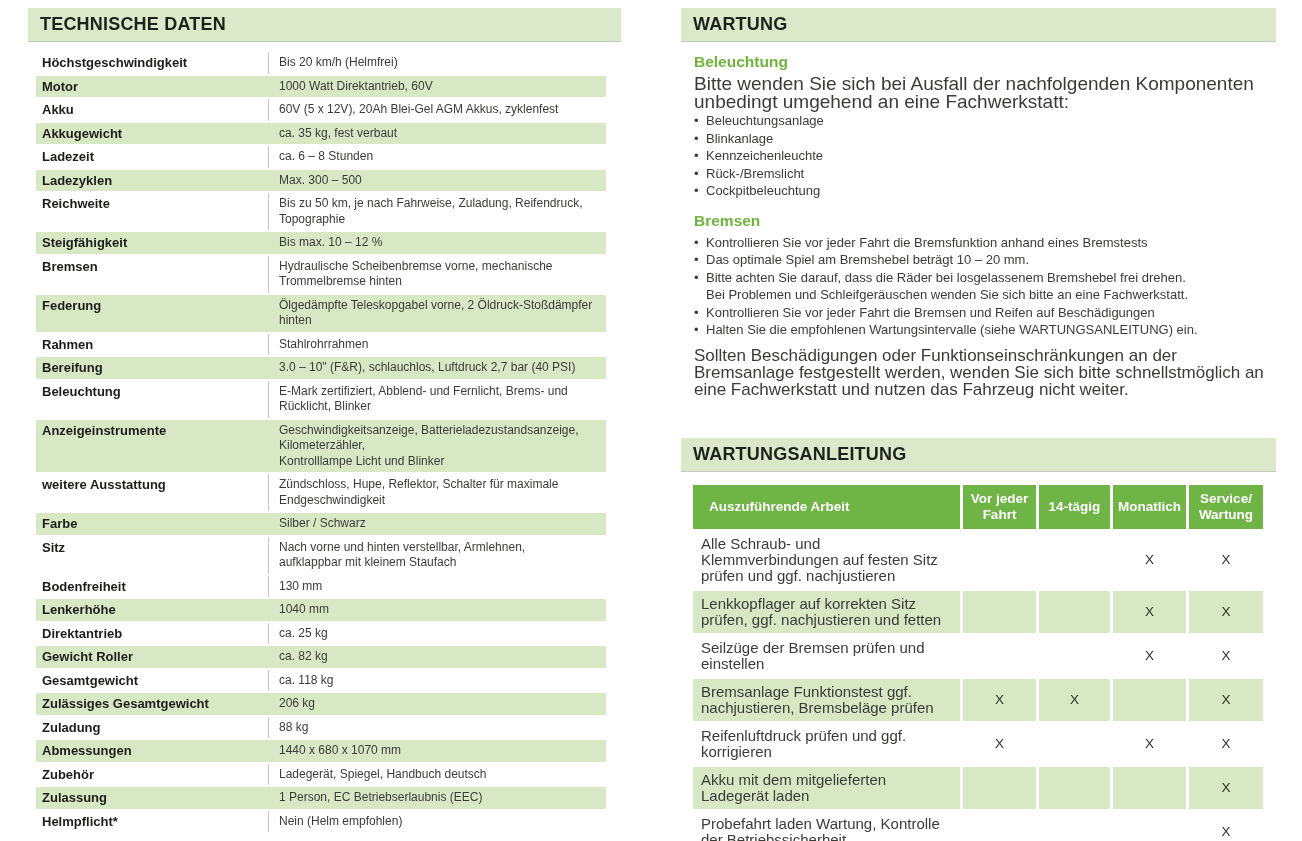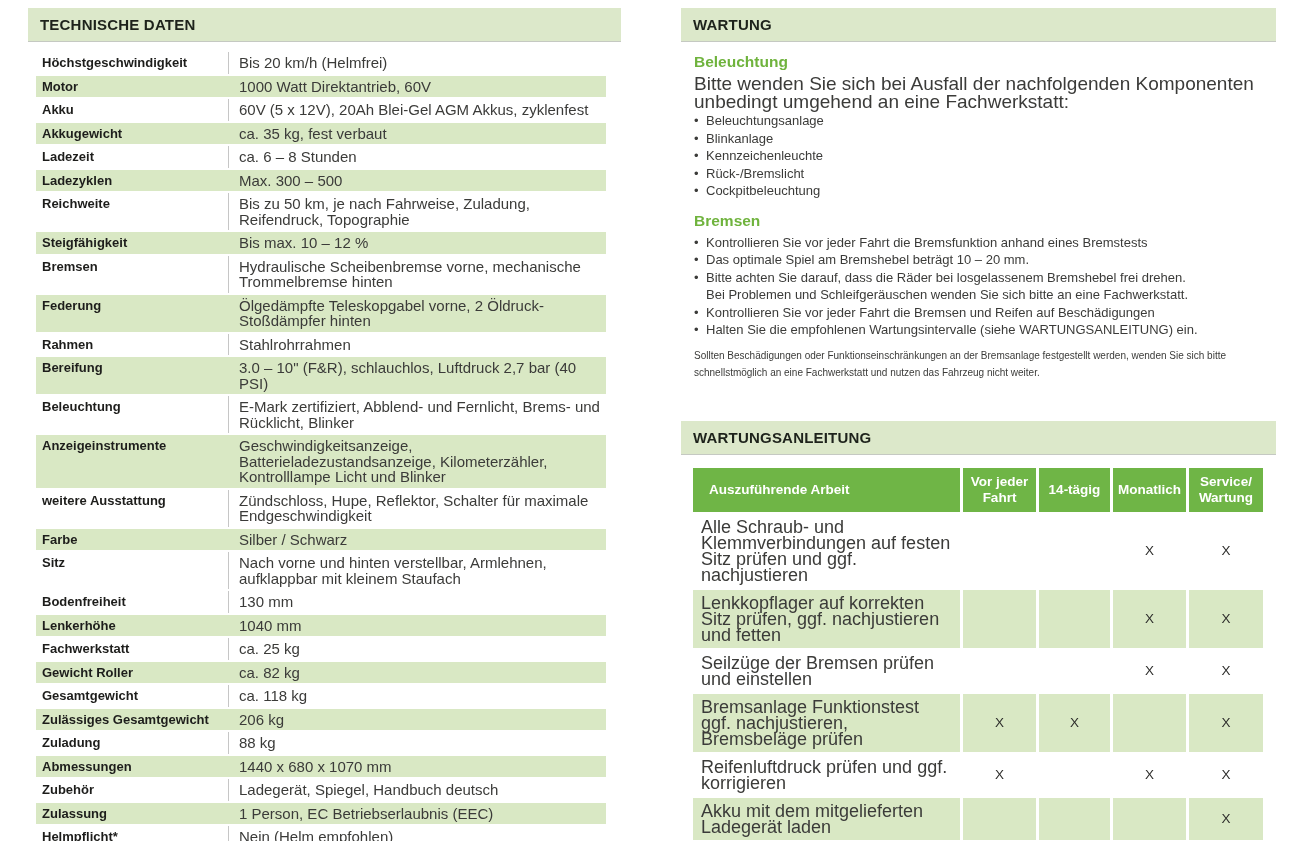--- a/index.html
+++ b/index.html
@@ -13,49 +13,49 @@
   }
   *{box-sizing:border-box;margin:0;padding:0;}
   html,body{background:#ffffff;}
   .page{position:relative;width:1302px;height:841px;background:#fff;
         font-family:"Liberation Sans", sans-serif;overflow:hidden;}
   .col-left{position:absolute;left:28px;top:8px;width:593px;}
   .col-right{position:absolute;left:681px;top:8px;width:595px;}
 
   .banner{background:var(--banner);height:33px;display:flex;align-items:center;
           padding-left:12px;box-shadow:0 1px 0 rgba(90,100,80,0.35);}
-  .banner h1{font-size:15px;font-weight:bold;color:var(--ink);letter-spacing:.2px;}
+  .banner h1{font-size:18px;font-weight:bold;color:var(--ink);letter-spacing:.2px;}
 
   
   .spec-table{margin:11px 0 0 8px;width:570px;}
-  .spec-row{display:flex;margin-bottom:2px;}
+  .spec-row{display:flex;margin-bottom:2px;gap:40px;}
   .spec-row.green{background:var(--rowgreen);}
   .spec-label{width:192px;flex:0 0 192px;padding:3px 8px 3px 6px;font-weight:bold;
               font-size:13px;line-height:15.5px;color:#1d1d1b;}
-  .spec-value{flex:1;padding:3px 6px 3px 10px;font-size:15px;line-height:15.5px;color:var(--body);}
+  .spec-value{flex:1;padding:3px 6px 3px 10px;font-size:12px;line-height:15.5px;color:var(--body);}
   .spec-row:not(.green) .spec-value{border-left:1px solid var(--divider);}
   .spec-row.green .spec-value{border-left:1px solid transparent;}
 
   
   .subhead{color:var(--green);font-size:15.5px;font-weight:bold;margin:12px 0 4px 13px;}
   .rtext{margin:0 0 2px 13px;font-size:19px;line-height:17.5px;color:var(--body);width:578px;}
   .bullet{display:flex;margin:0 0 0 13px;font-size:13px;line-height:17.5px;color:var(--body);width:578px;}
   .bullet .dot{flex:0 0 12px;}
   .bullet .cont{margin-left:0;}
-  .outro{margin:8px 0 0 13px;font-size:10px;line-height:17px;color:var(--body);width:580px;}
+  .outro{margin:8px 0 0 13px;font-size:17px;line-height:17px;color:var(--body);width:580px;}
   .banner.second{margin-top:40px;}
 
   
   .maint-table{margin:14px 0 0 12px;width:570px;display:grid;
                grid-template-columns:267px 73px 71px 73px 74px;gap:2px 3px;}
   .mh{background:var(--hdrgreen);color:#fff;font-weight:bold;font-size:13.5px;line-height:16px;
       display:flex;align-items:center;justify-content:center;text-align:center;
       min-height:44px;padding:5px 4px;}
   .mh.first{justify-content:flex-start;text-align:left;padding-left:16px;}
-  .mc{min-height:39px;display:flex;align-items:center;font-size:18px;line-height:16px;color:var(--body);}
+  .mc{min-height:39px;display:flex;align-items:center;font-size:15px;line-height:16px;color:var(--body);}
   .mc.task{padding:5px 8px;}
   .mc.mark{justify-content:center;color:#2e2e2c;font-size:13.5px;}
   .mc.greenbg{background:var(--rowgreen);}
 </style>
 </head>
 <body>
 
 <div class="page">
 
   <div class="col-left">
@@ -139,21 +139,21 @@
         </div>
         <div class="spec-row">
           <div class="spec-label">Bodenfreiheit</div>
           <div class="spec-value">130 mm</div>
         </div>
         <div class="spec-row green">
           <div class="spec-label">Lenkerhöhe</div>
           <div class="spec-value">1040 mm</div>
         </div>
         <div class="spec-row">
-          <div class="spec-label">Fachwerkstatt</div>
+          <div class="spec-label">Direktantrieb</div>
           <div class="spec-value">ca. 25 kg</div>
         </div>
         <div class="spec-row green">
           <div class="spec-label">Gewicht Roller</div>
           <div class="spec-value">ca. 82 kg</div>
         </div>
         <div class="spec-row">
           <div class="spec-label">Gesamtgewicht</div>
           <div class="spec-value">ca. 118 kg</div>
         </div>

